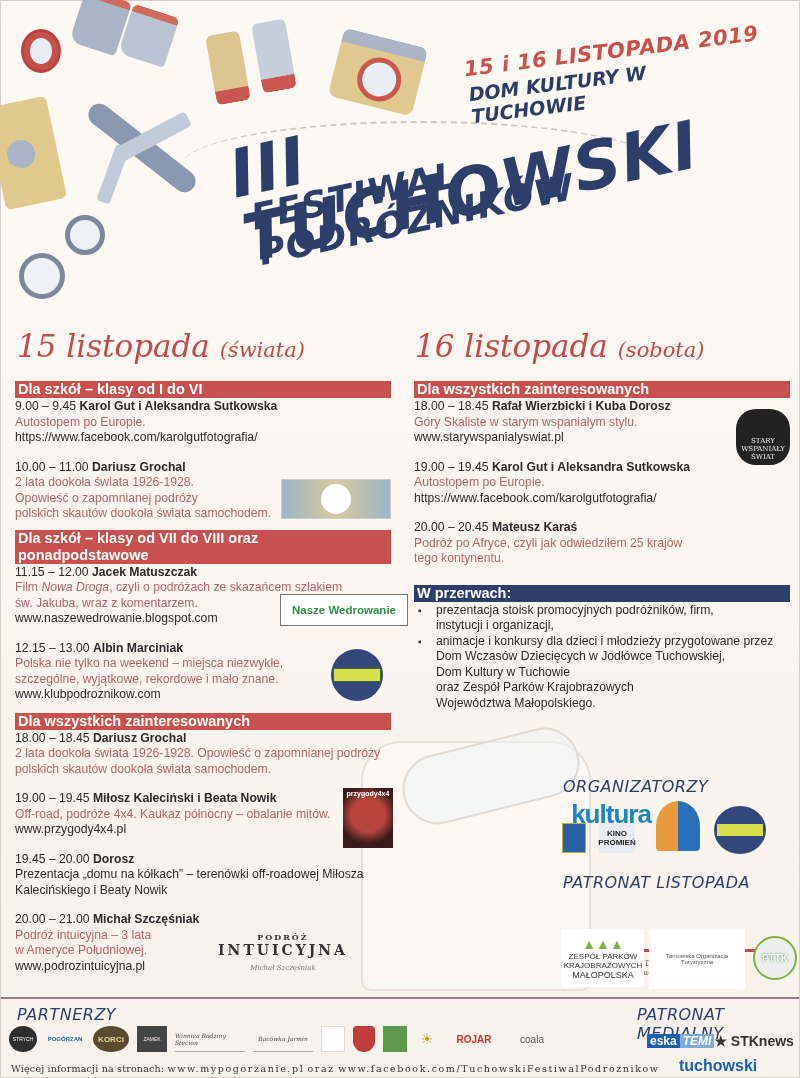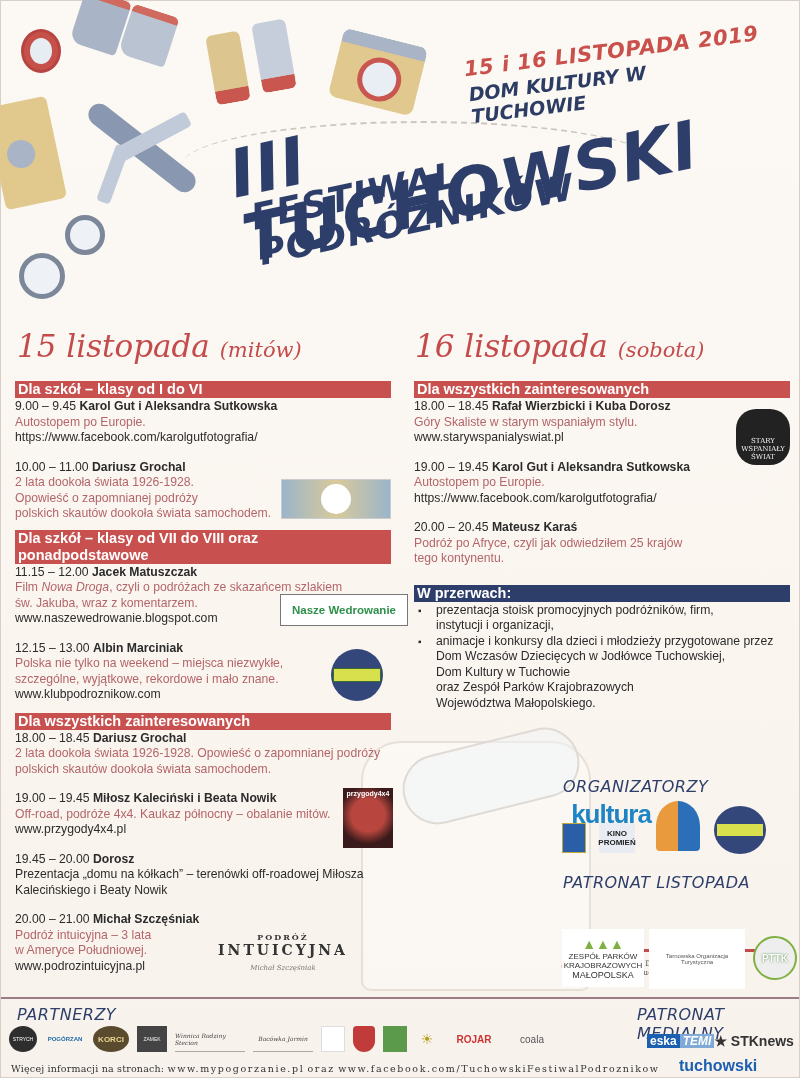--- a/index.html
+++ b/index.html
@@ -142,21 +142,21 @@
   <div class="deco backpack"></div>
   <div class="deco roll"></div>
 
   <div class="date-line">15 i 16 LISTOPADA 2019</div>
   <div class="venue-line">DOM KULTURY W TUCHOWIE</div>
   <div class="title-main">III TUCHOWSKI</div>
   <div class="title-sub">FESTIWAL PODRÓŻNIKÓW</div>
 
   <div class="day-title" style="left:16px; top:330px;">
     <span>15 listopada</span>
-    <span class="sub">(mitów)</span>
+    <span class="sub">(świata)</span>
   </div>
 
   <div class="col" style="left:14px; top:380px; width:376px;">
     <div class="band">Dla szkół – klasy od I do VI</div>
     <div class="entry">
       <div><span class="time">9.00 – 9.45</span> <span class="who">Karol Gut i Aleksandra Sutkowska</span></div>
       <div class="desc">Autostopem po Europie.</div>
       <div class="link">https://www.facebook.com/karolgutfotografia/</div>
     </div>
     <div class="entry">

